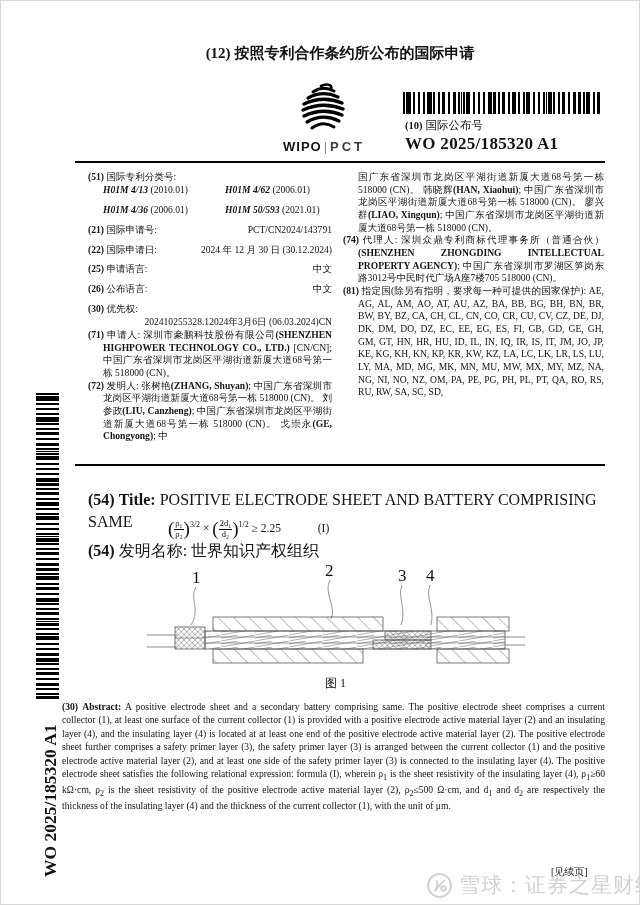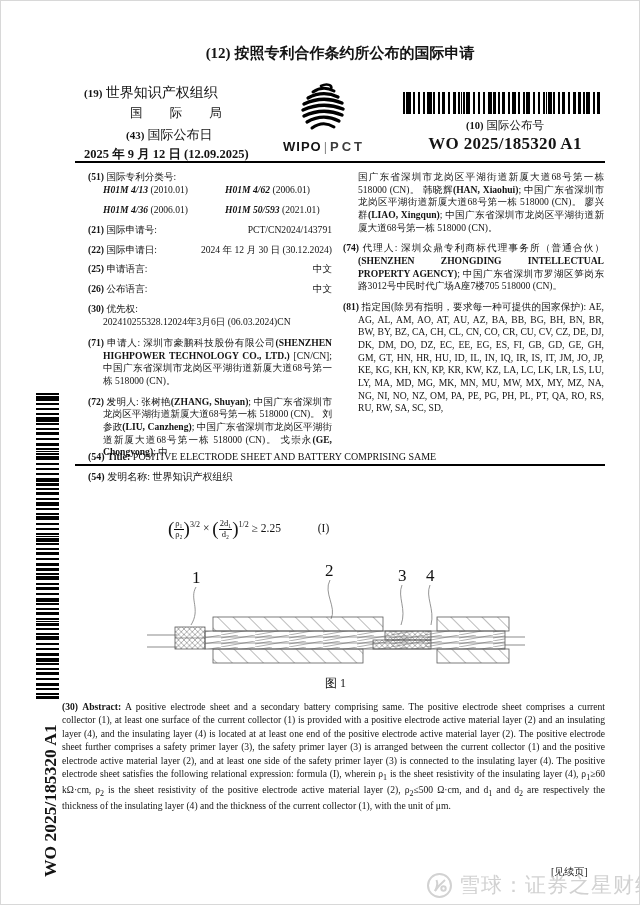--- a/index.html
+++ b/index.html
@@ -19,39 +19,39 @@
   .logo{position:absolute;top:82px;left:283px;width:80px;text-align:center;}
   .logo-caption{font-size:13px;font-weight:bold;letter-spacing:1px;
                 font-family:"Liberation Sans",sans-serif;margin-top:1px;white-space:nowrap;text-align:center;}
   .logo-caption .pct{color:#3c3c3c;letter-spacing:3px;font-weight:bold;}
   .logo-caption .sep{color:#8a8a8a;font-weight:normal;padding:0 2px;}
   .barcode-top{position:absolute;top:92px;left:403px;width:197px;height:22px;background-color:#fff;
       background-image:
         repeating-linear-gradient(90deg,#000 0 2px,transparent 2px 5px),
         repeating-linear-gradient(90deg,transparent 0 3px,#000 3px 5px,transparent 5px 12px),
         repeating-linear-gradient(90deg,transparent 0 7px,#000 7px 8px,transparent 8px 17px);}
-  .pubno-block{position:absolute;top:118px;left:405px;width:200px;text-align:center;}
+  .pubno-block{position:absolute;top:118px;left:405px;width:200px;}
   .pubno-block .lab{font-size:11.5px;}
   .pubno-block .lab .tag{font-weight:bold;font-size:10.5px;}
   .pubno-block .val{font-size:17px;font-weight:bold;margin-top:1px;letter-spacing:.3px;}
   .rule1{position:absolute;top:161px;left:75px;width:530px;height:2px;background:#000;}
   .rule2{position:absolute;top:464px;left:75px;width:530px;height:1.5px;background:#000;}
   
   .col{position:absolute;top:171px;font-size:9.6px;line-height:1.32;}
   .col-left{left:88px;width:244px;}
   .col-right{left:343px;width:261px;}
   .tag{font-weight:bold;}
   .frow{display:flex;justify-content:space-between;margin-top:7px;}
   .ipc-grid{margin-left:15px;display:grid;grid-template-columns:122px 1fr;row-gap:8px;}
   .ipc-grid i{font-weight:bold;}
-  .prio-row{display:flex;justify-content:flex-start;padding-left:15px;margin-top:1px;}
-  .hang{text-align:justify;padding-left:15px;text-indent:-15px;margin-top:8px;font-family:Liberation Serif, serif;}
+  .prio-row{display:flex;justify-content:flex-end;padding-left:15px;margin-top:1px;}
+  .hang{text-align:justify;padding-left:15px;text-indent:-15px;font-family:Liberation Serif, serif;}
   .para{text-align:justify;padding-left:15px;margin-top:0;}
   
-  .title-sec{position:absolute;top:450px;left:88px;width:517px;font-size:10px;line-height:1.4;}
+  .title-sec{position:absolute;top:489px;left:88px;width:517px;font-size:16px;line-height:1.4;}
   .title-sec .row2{margin-top:6px;}
   .formula{position:absolute;top:518px;left:168px;font-size:11.5px;}
   .frac{display:inline-flex;flex-direction:column;text-align:center;vertical-align:middle;
         font-size:8.5px;line-height:1.15;justify-content:space-between;}
   .frac .num{border-bottom:0.8px solid #000;padding:0 1px;}
   .paren{font-size:19px;vertical-align:-3px;font-weight:normal;}
   .formula sup{font-size:8px;}
   .formula .ftag{margin-left:34px;}
   
   .figure{position:absolute;top:563px;left:85px;}
@@ -75,32 +75,20 @@
 </head>
 <body>
 
 <div class="page">
 
   <div class="doc-type">
     <span class="tag">(12)</span>
     <span>按照专利合作条约所公布的国际申请</span>
   </div>
 
-  <div class="head-left">
-    <div class="l1">
-      <span class="tag">(19)</span>
-      <span>世界知识产权组织</span>
-    </div>
-    <div class="l2">国 际 局</div>
-    <div class="l3">
-      <span class="tag">(43)</span>
-      <span>国际公布日</span>
-    </div>
-    <div class="l4">2025 年 9 月 12 日 (12.09.2025)</div>
-  </div>
 
   <div class="logo">
     <svg width="64" height="52" viewBox="0 0 64 52">
       <g fill="none" stroke="#000" stroke-linecap="round">
         <path d="M30 4 C36 1 42 3 40 7" stroke-width="2.6"></path>
         <path d="M22 10 Q32 3 43 9" stroke-width="3"></path>
         <path d="M17 16 Q32 8 47 15" stroke-width="3.2"></path>
         <path d="M13 22 Q32 13 51 21" stroke-width="3.4"></path>
         <path d="M12 28 Q32 19 52 27" stroke-width="3.4"></path>
         <path d="M13 34 Q32 25 51 33" stroke-width="3.4"></path>

